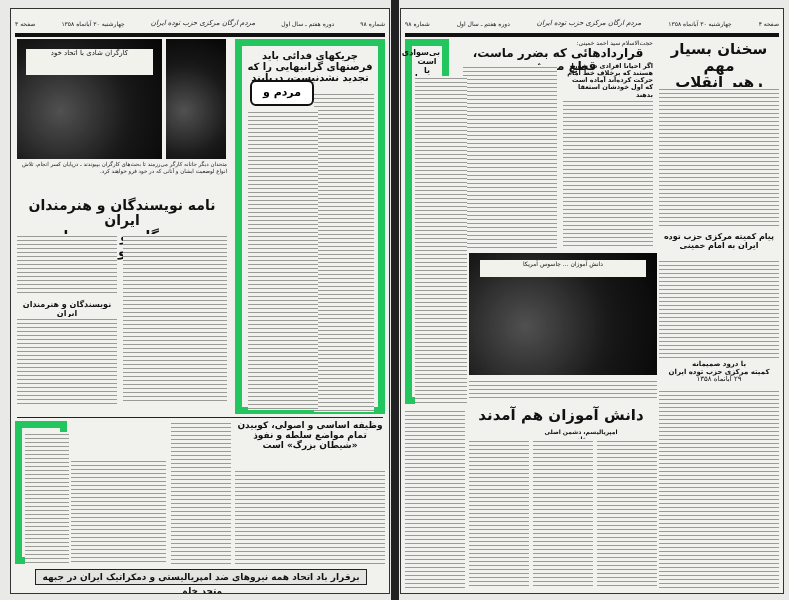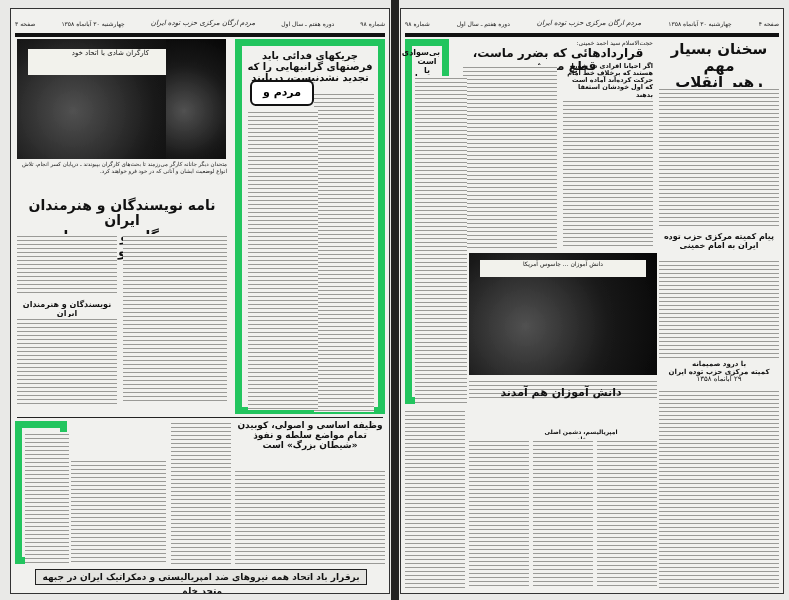--- a/index.html
+++ b/index.html
@@ -35,21 +35,21 @@
       <span>صفحه ۳</span>
     </div>
 
     <div class="box" style="right:4px;top:30px;width:150px;height:375px;">
       <div class="hl" style="font-size:10px;padding:4px 4px 0;">چریکهای فدائی باید فرصتهای گرانبهایی را که تجدید نشدنیست، دریابند</div>
       <div class="txt" style="right:4px;top:46px;width:60px;height:320px;"></div>
       <div class="logo" style="left:8px;top:34px;width:60px;height:22px;">مردم و مردم</div>
       <div class="txt" style="left:6px;top:64px;width:70px;height:300px;"></div>
     </div>
 
-    <div class="photo" style="left:6px;top:30px;width:145px;height:120px;padding-left:42px;">
+    <div class="photo" style="left:6px;top:30px;width:145px;height:120px;">
       <div class="banner">کارگران شادی با اتحاد خود</div>
     </div>
     <div class="photo" style="left:155px;top:30px;width:60px;height:120px;"></div>
     <div class="caption" style="left:6px;top:152px;width:210px;">متحدان دیگر جانانه کارگر می‌رزمند تا بحث‌های کارگران بپیوندند ـ درپایان کسر انجام، تلاش انواع لوضعیت ایشان و آنانی که در خود فرو خواهند کرد.</div>
 
     <div class="hl" style="position:absolute;left:6px;top:175px;width:210px;font-size:14px;margin-top:14px;">
       <div>نامه نویسندگان و هنرمندان ایران</div>
       <div>به نویسندگان و هنرمندان همه کشورها</div>
     </div>
     <div class="txt" style="left:112px;top:225px;width:104px;height:170px;"></div>
@@ -103,21 +103,21 @@
     <div class="box" style="left:4px;top:30px;width:44px;height:365px;">
       <div class="hl" style="font-size:8px;padding:3px 2px;">بی‌سوادی است یا غرض!</div>
       <div class="txt" style="left:3px;top:30px;width:52px;height:330px;"></div>
     </div>
 
     <div class="photo" style="left:68px;top:244px;width:188px;height:122px;">
       <div class="banner" style="top:6%;height:14%;font-size:6px;">دانش آموزان ... جاسوس آمریکا</div>
     </div>
     <div class="txt" style="left:68px;top:370px;width:188px;height:20px;"></div>
 
-    <div class="hl" style="position:absolute;left:70px;top:378px;width:180px;font-size:11px;">دانش آموزان هم آمدند</div>
+    <div class="hl" style="position:absolute;left:70px;top:398px;width:180px;font-size:15px;">دانش آموزان هم آمدند</div>
     <div class="hl" style="position:absolute;left:140px;top:420px;width:80px;font-size:6px;">امپریالیسم، دشمن اصلی خلق</div>
     <div class="txt" style="left:68px;top:430px;width:60px;height:150px;"></div>
     <div class="txt" style="left:132px;top:430px;width:60px;height:150px;"></div>
     <div class="txt" style="left:196px;top:430px;width:60px;height:150px;"></div>
     <div class="txt" style="left:4px;top:400px;width:60px;height:180px;"></div>
     <div class="txt" style="right:4px;top:380px;width:120px;height:200px;"></div>
   </div>
 </div>
 
 </body></html>

